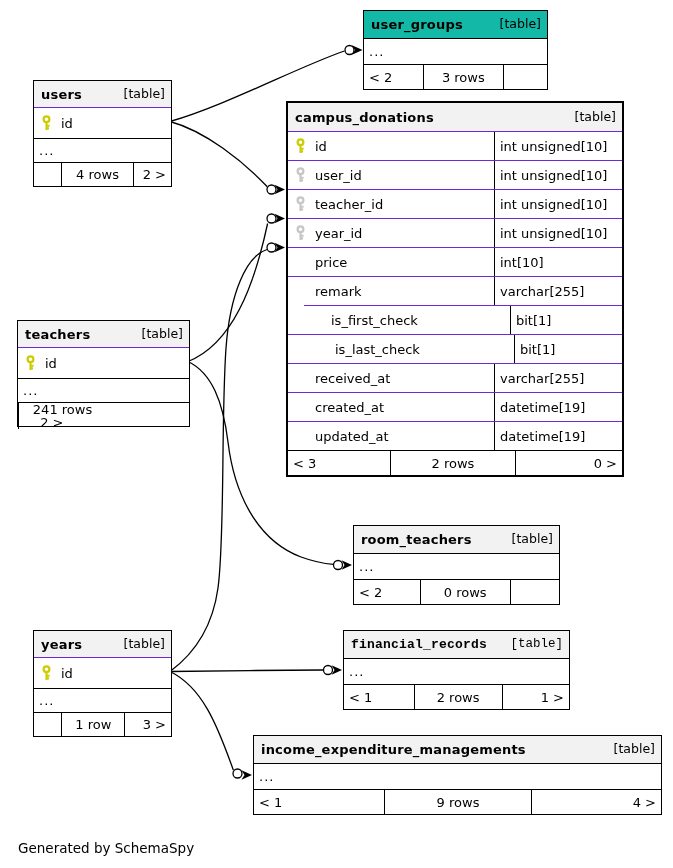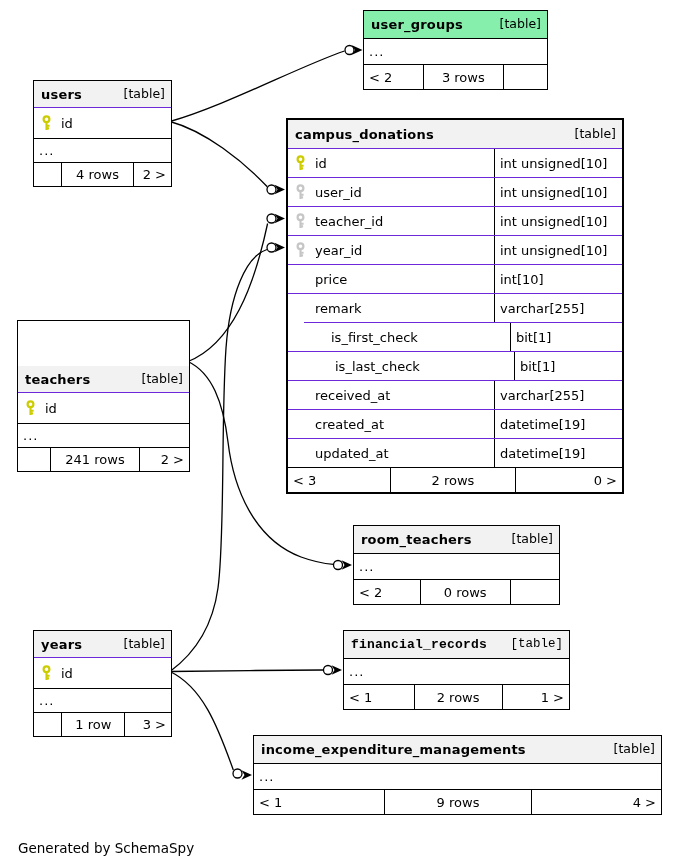--- a/index.html
+++ b/index.html
@@ -82,21 +82,21 @@
     </g>
     <g>
       <path class="rel" d="M170,671.5 C202,687 217,724 233.3,770"></path>
       <circle class="conn" cx="237.5" cy="773.5" r="4.5"></circle>
       <path class="arrow" d="M252,775 L241.5,770.2 L244.5,775 L241.5,779.8 Z"></path>
     </g>
   </svg>
 
   <div id="tables-root">
       <div class="tbl" style="left: 363px; top: 10px; width: 183px;">
-        <div class="thead" style="height: 27px; background: #86efac;">
+        <div class="thead" style="height: 27px; background: #14b8a6;">
           <span class="tname">user_groups</span>
           <span class="tbadge">[table]</span>
         </div>
         <div class="erow" style="height: 26px;">...</div>
         <div class="tfoot" style="height: 25px;">
           <div class="fc al" style="width: 32%;">&lt; 2</div>
           <div class="fc ac" style="width: 44%;">3 rows</div>
           <div class="fc ar" style="width: 24%;"></div>
         </div>
       </div>
@@ -116,21 +116,21 @@
             <span class="cname">id</span>
           </div>
         </div>
         <div class="erow" style="height: 24px;">...</div>
         <div class="tfoot" style="height: 24px;">
           <div class="fc al" style="width: 20%;"></div>
           <div class="fc ac" style="width: 52%;">4 rows</div>
           <div class="fc ar" style="width: 28%;">2 &gt;</div>
         </div>
       </div>
-      <div class="tbl emph" style="left: 286px; top: 118px; width: 334px;">
+      <div class="tbl emph" style="left: 286px; top: 101px; width: 334px;">
         <div class="thead" style="height: 28px; background: rgb(242, 242, 242);">
           <span class="tname">campus_donations</span>
           <span class="tbadge">[table]</span>
         </div>
         <div class="crow" style="height: 29px;">
           <div class="namecell" style="flex: 0 0 206px;">
             <span class="kicon">
               <svg width="13" height="16" viewBox="0 0 13 16">
                 <circle cx="6.5" cy="4.2" r="2.9" fill="none" stroke="#cccc00" stroke-width="2.2"></circle>
                 <path d="M6.5 7.1 V15 M6.5 10.8 H9.6 M6.5 13.4 H9.1" stroke="#cccc00" stroke-width="2.1" fill="none"></path>
@@ -225,37 +225,37 @@
           </div>
           <div class="typecell" style="flex: 1 1 auto;">datetime[19]</div>
         </div>
         <div class="tfoot" style="height: 25px;">
           <div class="fc al" style="width: 30.5%;">&lt; 3</div>
           <div class="fc ac" style="width: 37.5%;">2 rows</div>
           <div class="fc ar" style="width: 32%;">0 &gt;</div>
         </div>
       </div>
       <div class="tbl" style="left: 17px; top: 320px; width: 171px;">
-        <div class="thead" style="height: 26px; background: rgb(242, 242, 242); margin-top: 45px;">
+        <div class="thead" style="height: 26px; background: rgb(242, 242, 242);">
           <span class="tname">teachers</span>
           <span class="tbadge">[table]</span>
         </div>
         <div class="crow" style="height: 31px;">
           <div class="namecell">
             <span class="kicon">
               <svg width="13" height="16" viewBox="0 0 13 16">
                 <circle cx="6.5" cy="4.2" r="2.9" fill="none" stroke="#cccc00" stroke-width="2.2"></circle>
                 <path d="M6.5 7.1 V15 M6.5 10.8 H9.6 M6.5 13.4 H9.1" stroke="#cccc00" stroke-width="2.1" fill="none"></path>
               </svg>
             </span>
             <span class="cname">id</span>
           </div>
         </div>
         <div class="erow" style="height: 24px;">...</div>
-        <div class="tfoot" style="height: 24px;">
+        <div class="tfoot" style="height: 24px; flex-direction: column;">
           <div class="fc al" style="width: 19%;"></div>
           <div class="fc ac" style="width: 51.5%;">241 rows</div>
           <div class="fc ar" style="width: 29.5%;">2 &gt;</div>
         </div>
       </div>
       <div class="tbl" style="left: 353px; top: 525px; width: 205px;">
         <div class="thead" style="height: 27px; background: rgb(242, 242, 242);">
           <span class="tname">room_teachers</span>
           <span class="tbadge">[table]</span>
         </div>

